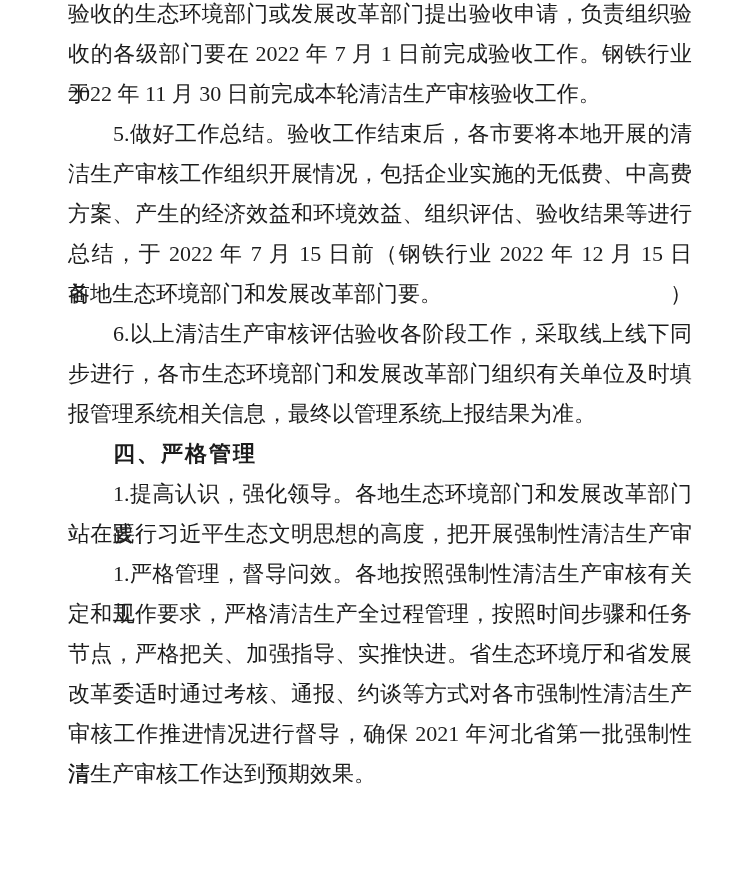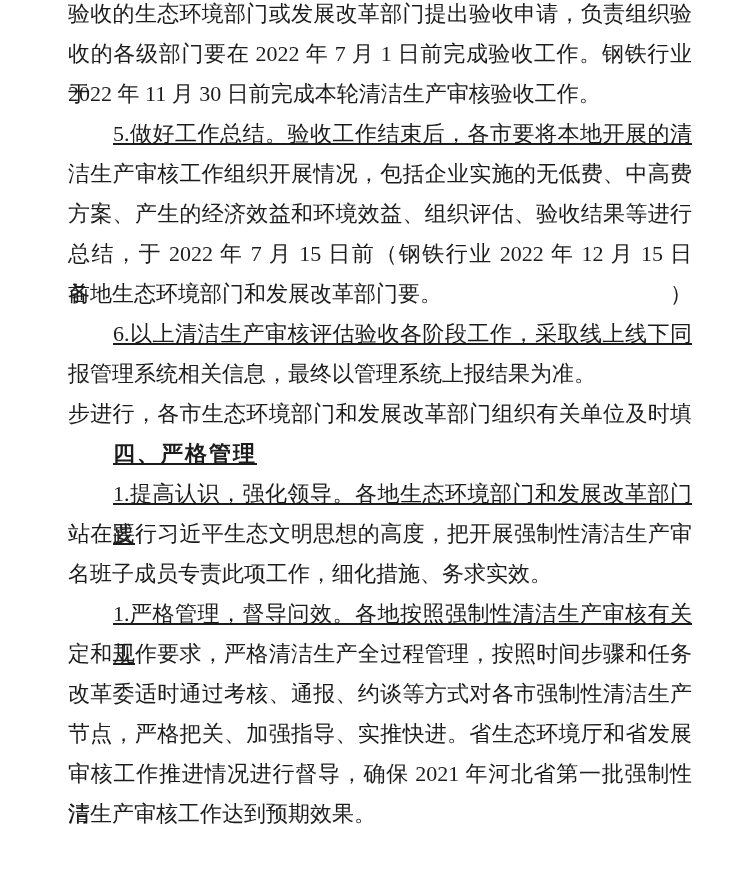--- a/index.html
+++ b/index.html
@@ -27,21 +27,20 @@
   }
   
   .fill {
     text-align: justify;
     text-align-last: justify;
     text-justify: inter-character;
   }
   
   .indent {
     padding-left: 45px;
-    text-decoration: underline;
   }
   
   .heading {
     font-family: "Liberation Sans", "DejaVu Sans", sans-serif;
     font-weight: bold;
     letter-spacing: 2px;
   }
 </style>
 </head>
 <body style="background: rgb(255, 255, 255);">
@@ -49,25 +48,24 @@
 <div class="page" style="color: rgb(28, 28, 28);">
   <div class="line fill">验收的生态环境部门或发展改革部门提出验收申请，负责组织验</div>
   <div class="line fill">收的各级部门要在 2022 年 7 月 1 日前完成验收工作。钢铁行业于</div>
   <div class="line">2022 年 11 月 30 日前完成本轮清洁生产审核验收工作。</div>
   <div class="line fill indent">5.做好工作总结。验收工作结束后，各市要将本地开展的清</div>
   <div class="line fill">洁生产审核工作组织开展情况，包括企业实施的无低费、中高费</div>
   <div class="line fill">方案、产生的经济效益和环境效益、组织评估、验收结果等进行</div>
   <div class="line fill">总结，于 2022 年 7 月 15 日前（钢铁行业 2022 年 12 月 15 日前）</div>
   <div class="line">各地生态环境部门和发展改革部门要。</div>
   <div class="line fill indent">6.以上清洁生产审核评估验收各阶段工作，采取线上线下同</div>
+  <div class="line fill">步进行，各市生态环境部门和发展改革部门组织有关单位及时填</div>
   <div class="line">报管理系统相关信息，最终以管理系统上报结果为准。</div>
-  <div class="line fill">步进行，各市生态环境部门和发展改革部门组织有关单位及时填</div>
   <div class="line heading indent">四、严格管理</div>
   <div class="line fill indent">1.提高认识，强化领导。各地生态环境部门和发展改革部门要</div>
   <div class="line fill">站在践行习近平生态文明思想的高度，把开展强制性清洁生产审</div>
-  <div class="line">名班子成员专责此项工作，细化措施、务求实效。</div>
   <div class="line fill indent">1.严格管理，督导问效。各地按照强制性清洁生产审核有关规</div>
   <div class="line fill">定和工作要求，严格清洁生产全过程管理，按照时间步骤和任务</div>
+  <div class="line fill">节点，严格把关、加强指导、实推快进。省生态环境厅和省发展</div>
   <div class="line fill">改革委适时通过考核、通报、约谈等方式对各市强制性清洁生产</div>
-  <div class="line fill">节点，严格把关、加强指导、实推快进。省生态环境厅和省发展</div>
   <div class="line fill">审核工作推进情况进行督导，确保 2021 年河北省第一批强制性清</div>
   <div class="line">洁生产审核工作达到预期效果。</div>
 </div>
 
 </body></html>

